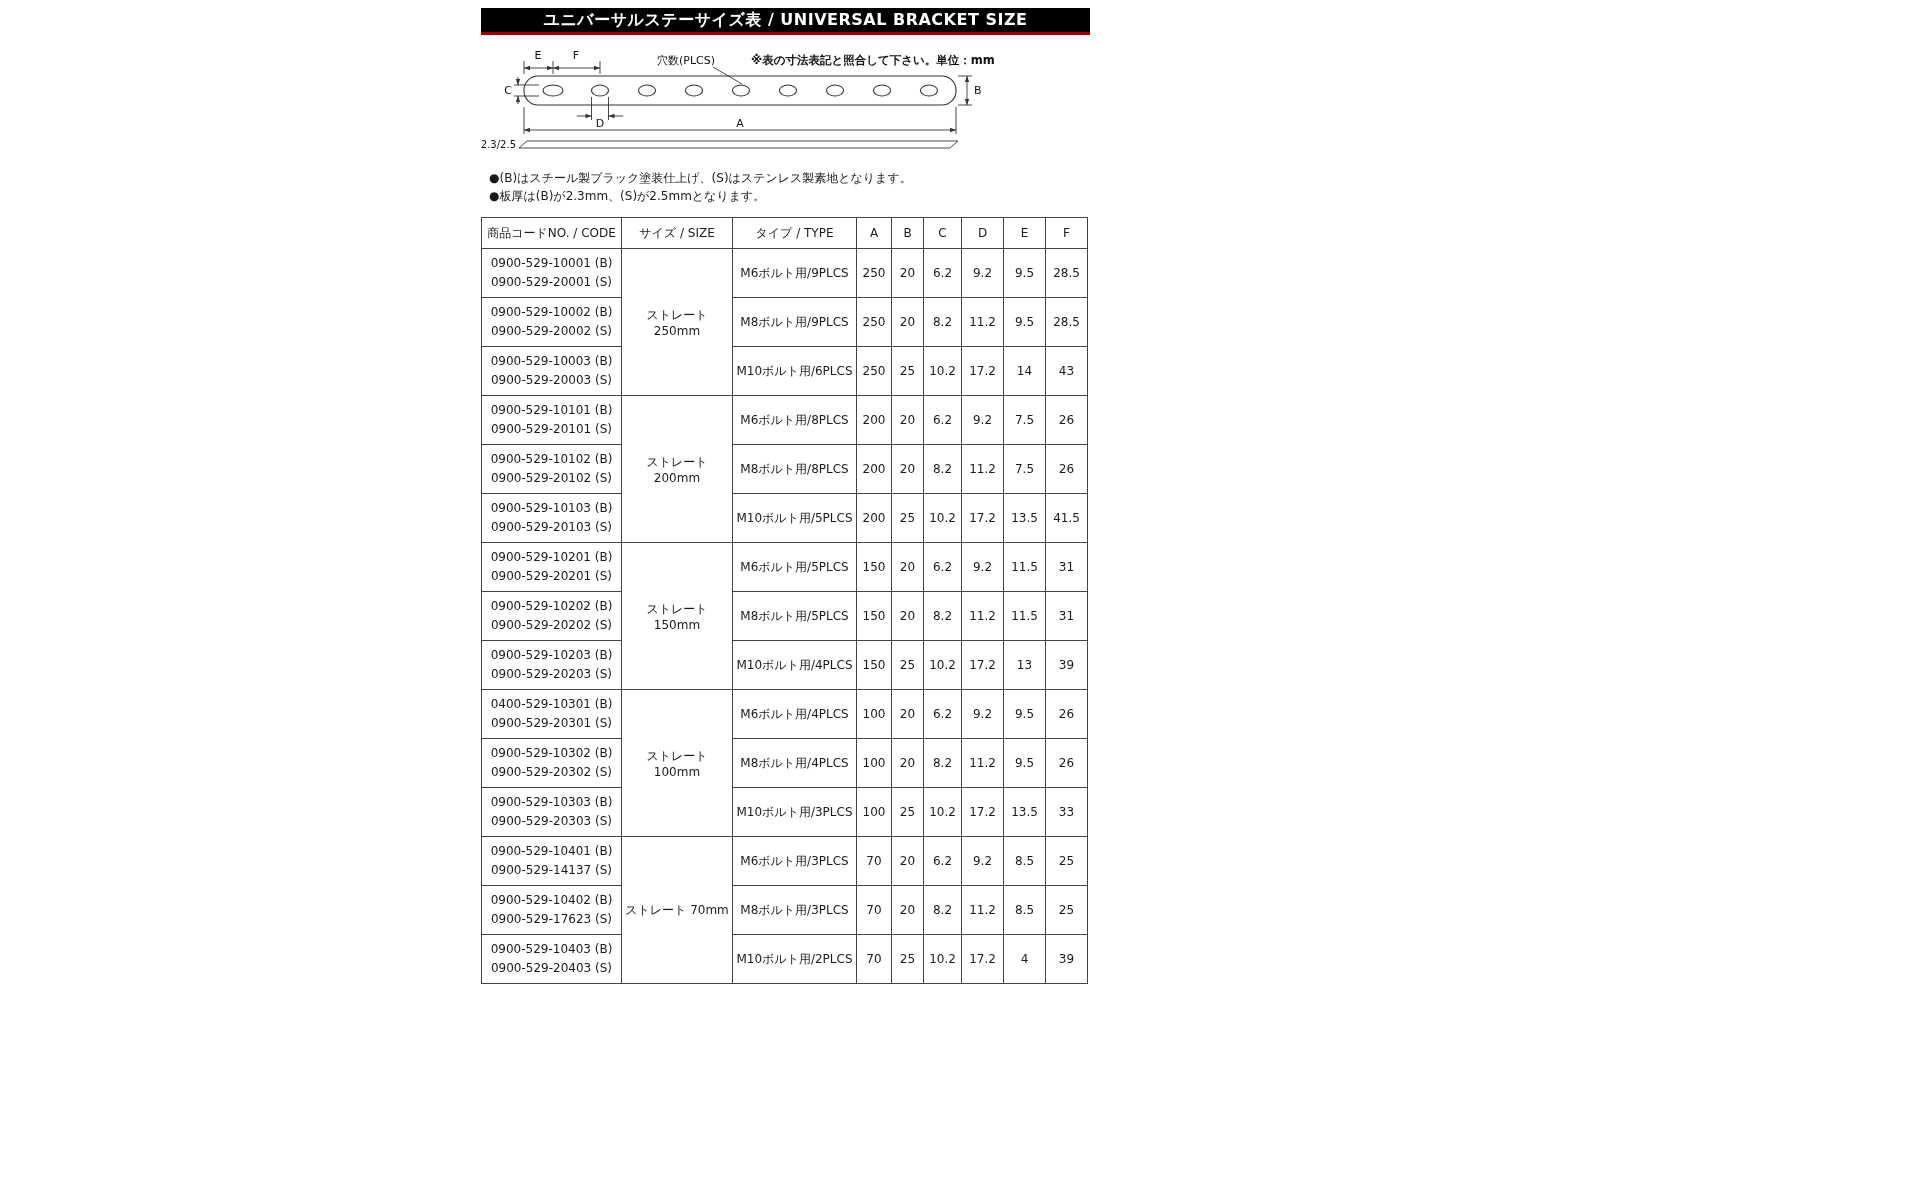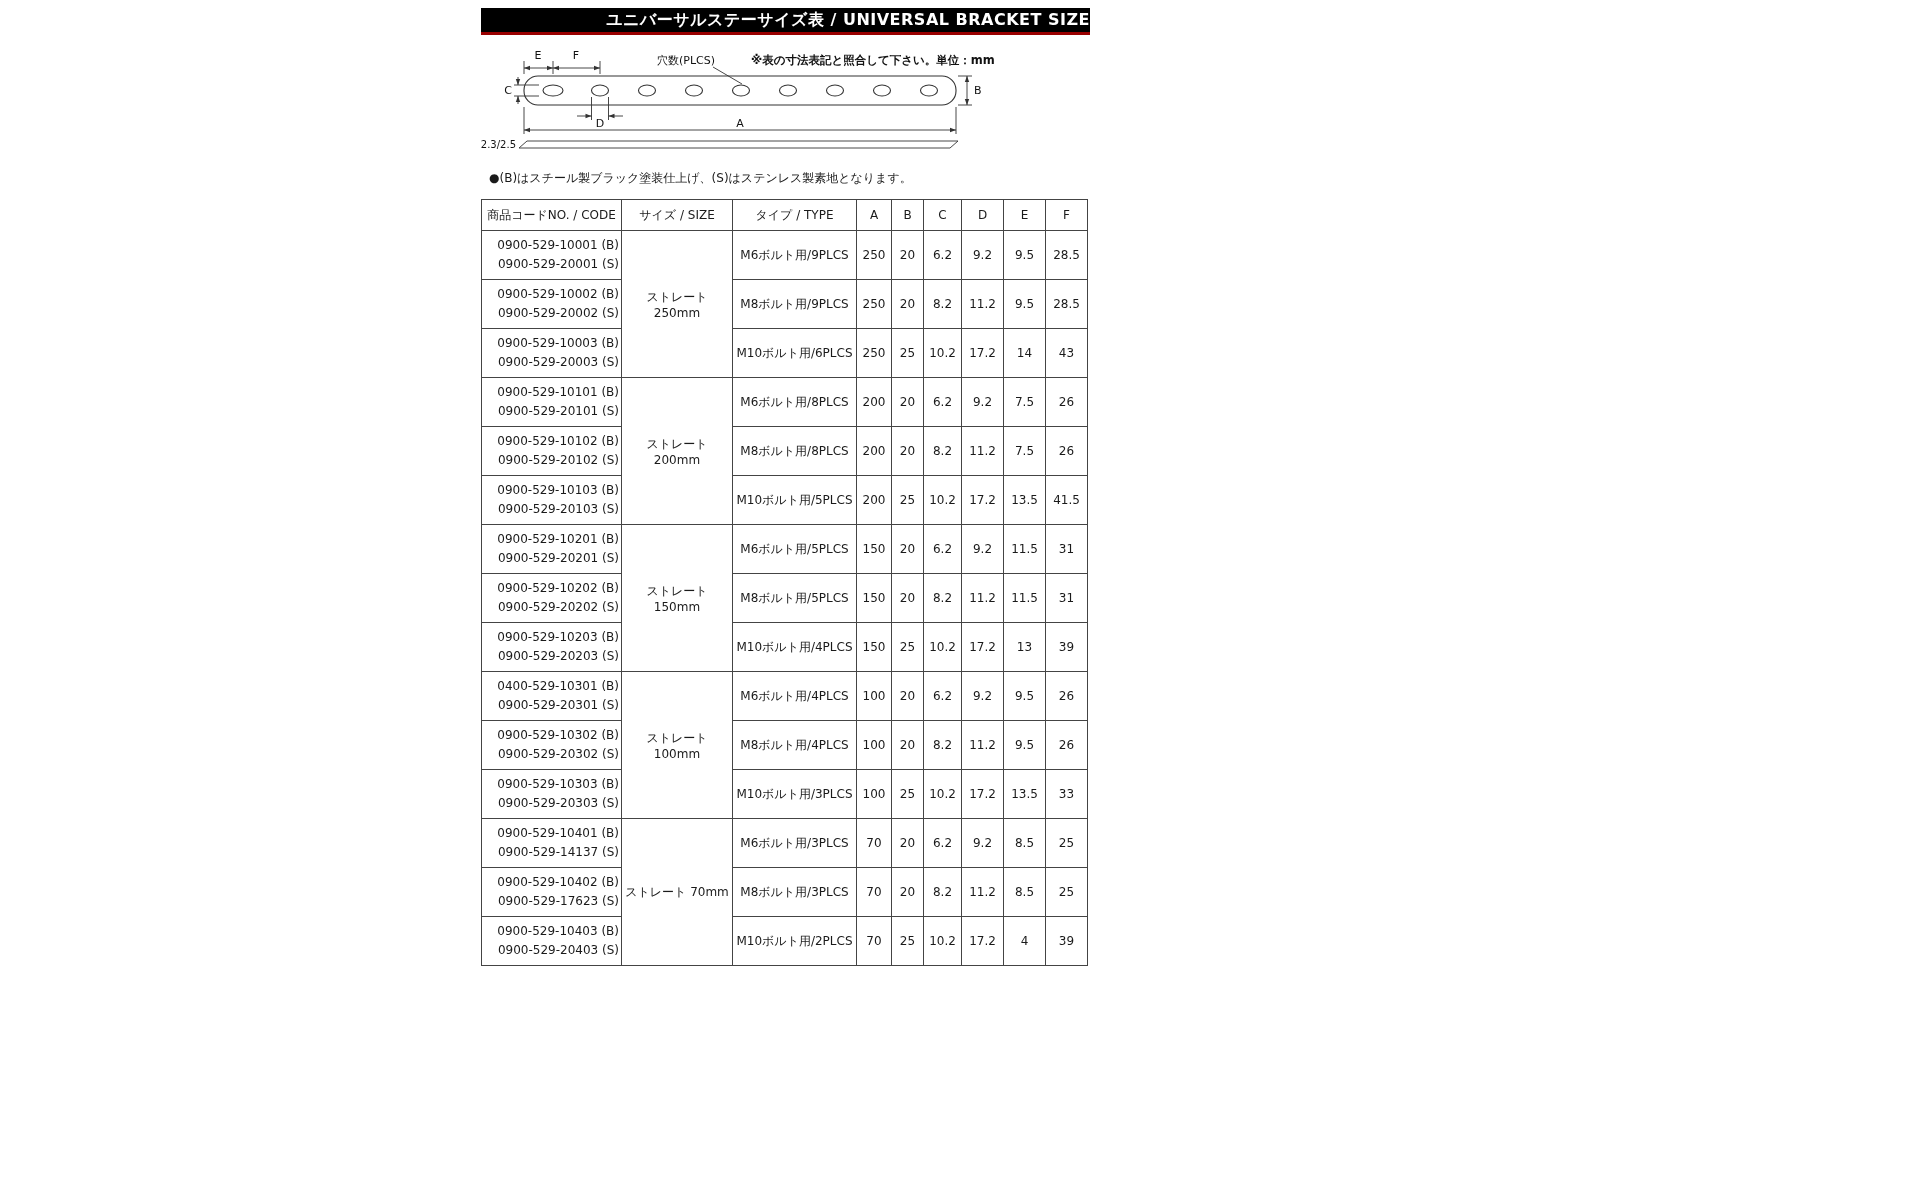--- a/index.html
+++ b/index.html
@@ -3,38 +3,38 @@
 <meta charset="utf-8">
 <style>
   html,body{margin:0;padding:0;}
   body{
     width:1920px;height:1198px;position:relative;overflow:hidden;background:#ffffff;
     font-family:"DejaVu Sans","Liberation Sans",sans-serif;color:#1a1a1a;
   }
   .content{position:absolute;left:481px;top:8px;width:609px;}
   .title-bar{
     background:#000000;color:#ffffff;height:24px;line-height:24px;
-    text-align:right;font-size:16px;font-weight:bold;letter-spacing:.5px;
+    text-align:center;font-size:16px;font-weight:bold;letter-spacing:.5px;
     white-space:nowrap;
   }
   .title-underline{height:3px;background:#990000;}
   .diagram-wrap{margin-top:12px;}
   svg text{font-family:"DejaVu Sans","Liberation Sans",sans-serif;}
   .notes{margin:12px 0 12px 8px;}
   .note-line{font-size:12px;line-height:18px;white-space:nowrap;}
   table.spec{
     margin-top:12px;border-collapse:collapse;table-layout:fixed;width:606px;padding-left:8px;
   }
   table.spec th,table.spec td{
     border:1px solid #444;text-align:center;vertical-align:middle;
     font-size:12px;padding:0 2px;overflow:hidden;
   }
   table.spec th{height:30px;font-weight:normal;font-size:12px;}
   table.spec td{height:48px;}
-  td.code-cell div{line-height:19px;white-space:nowrap;text-align:right;}
+  td.code-cell div{line-height:19px;white-space:nowrap;}
   td.size-cell{font-size:12px;}
   td.type-cell{font-size:11.5px;white-space:nowrap;}
   td.dim-cell{font-size:12px;}
 </style>
 </head>
 <body>
 
 <div class="content">
 
   <div class="title-bar">ユニバーサルステーサイズ表 / UNIVERSAL BRACKET SIZE</div>
@@ -104,20 +104,21 @@
         <text x="493" y="47">B</text>
         <text x="119" y="80" text-anchor="middle">D</text>
         <text x="259" y="80" text-anchor="middle">A</text>
         <text x="35" y="101" text-anchor="end" font-size="10">2.3/2.5</text>
       </g>
     </svg>
   </div>
 
   <div class="notes">
     <div class="note-line">●(B)はスチール製ブラック塗装仕上げ、(S)はステンレス製素地となります。</div>
+    <div class="note-line">●板厚は(B)が2.3mm、(S)が2.5mmとなります。</div>
   </div>
 
   <table class="spec">
     <colgroup>
       <col style="width:140px">
         <col style="width:111px">
         <col style="width:124px">
       <col style="width:35px">
         <col style="width:32px">
         <col style="width:38px">

